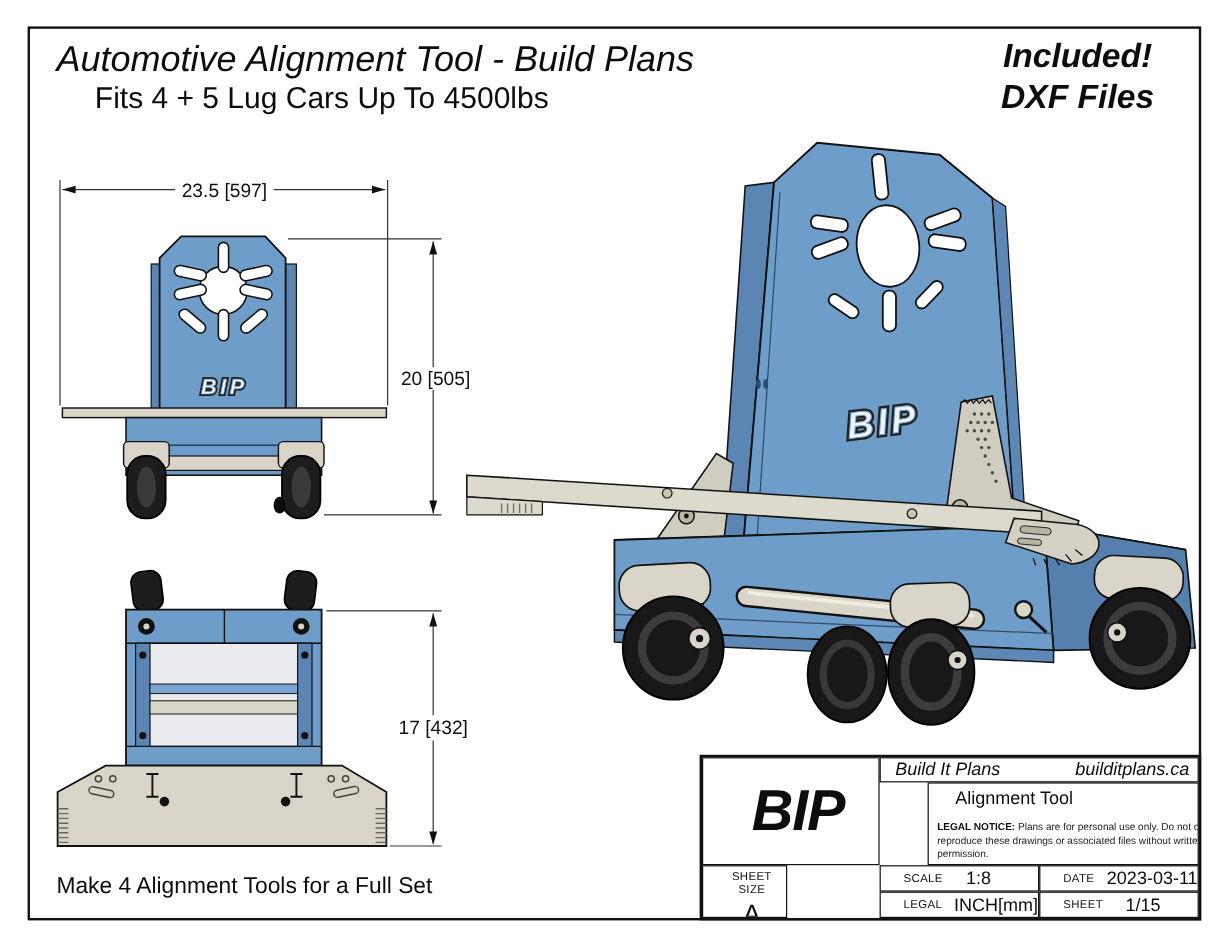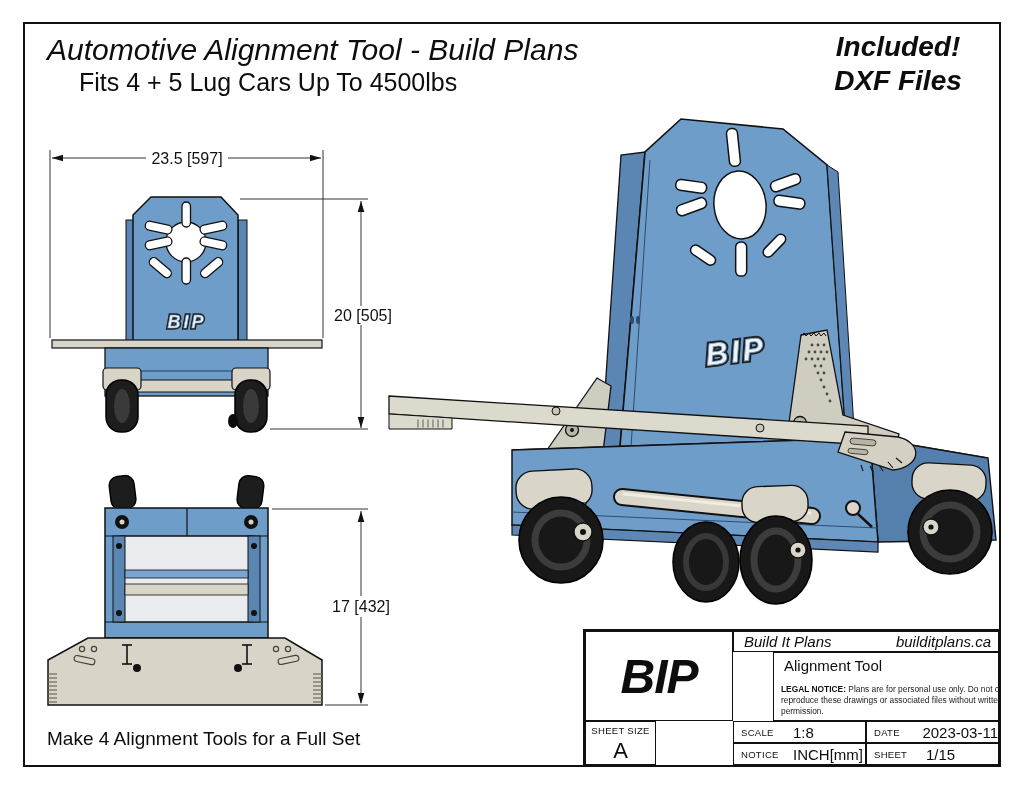--- a/index.html
+++ b/index.html
@@ -9,21 +9,21 @@
   #sheet-border{left:23px;top:22px;width:978px;height:745px;border:2px solid #111;box-sizing:border-box;}
   #doc-title{left:47px;top:33px;font-size:30px;font-style:italic;white-space:nowrap;}
   #doc-subtitle{left:47px;top:68px;font-size:25px;white-space:nowrap;margin-left:32px;}
   #dxf-badge{left:800px;top:30px;width:196px;text-align:center;font-size:28px;font-weight:bold;font-style:italic;line-height:1.22;}
   #note-text{left:47px;top:728px;font-size:19px;white-space:nowrap;}
   svg text{font-family:"Liberation Sans",sans-serif;}
   .dimtxt{font-size:16px;fill:#111;}
   
   #title-block{left:583px;top:629px;width:418px;height:138px;border:2px solid #111;box-sizing:border-box;
      display:grid;grid-template-columns:71px 77px 133px 133px;grid-template-rows:21px 69px 22px 22px;}
-  #title-block>div{border:1px solid #111;box-sizing:border-box;position:relative;overflow:hidden;}
+  #title-block>div{border:1px solid #111;box-sizing:border-box;position:relative;overflow:hidden;padding-left:12px;}
   .tb-bip{grid-column:1/3;grid-row:1/3;display:flex;align-items:center;justify-content:center;
           font-size:48px;font-weight:800;font-style:italic;letter-spacing:-1px;}
   .tb-company{grid-column:3/5;grid-row:1;display:flex;justify-content:space-between;align-items:center;
           font-style:italic;font-size:15px;padding:0 7px 0 10px;}
   .tb-title{grid-column:3/5;grid-row:2;margin-left:40px;}
   .tb-title .dwg{font-size:15px;padding:4px 0 0 10px;}
   .legal{position:absolute;left:7px;bottom:3px;width:252px;font-size:8.4px;line-height:1.3;color:#222;}
   .legal b{color:#111;}
   .tb-sheetsize{grid-column:1;grid-row:3/5;text-align:center;}
   .tb-quantity{grid-column:2;grid-row:3/5;text-align:center;}
@@ -324,21 +324,21 @@
   </div>
   <div class="tb-sheetsize">
     <div class="tb-label">SHEET SIZE</div>
     <div class="tb-bigval">A</div>
   </div>
   <div class="kv" style="grid-column:3;grid-row:3">
     <span class="tb-label">SCALE</span>
     <span class="tb-val">1:8</span>
   </div>
   <div class="kv" style="grid-column:3;grid-row:4">
-    <span class="tb-label">NOTICE</span>
+    <span class="tb-label">LEGAL</span>
     <span class="tb-val">INCH[mm]</span>
   </div>
   <div class="kv" style="grid-column:4;grid-row:3">
     <span class="tb-label">DATE</span>
     <span class="tb-val">2023-03-11</span>
   </div>
   <div class="kv" style="grid-column:4;grid-row:4">
     <span class="tb-label">SHEET</span>
     <span class="tb-val">1/15</span>
   </div>

